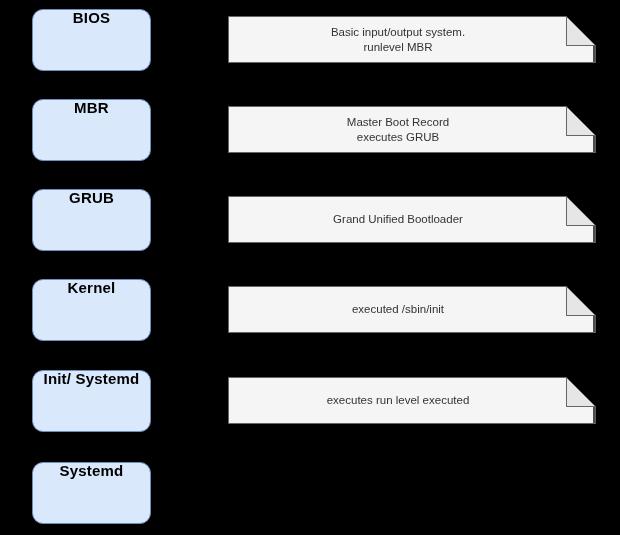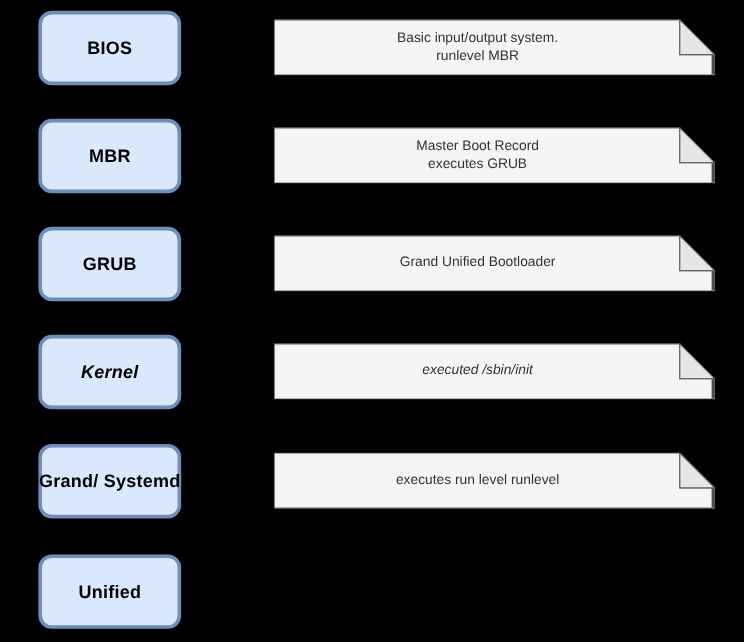--- a/index.html
+++ b/index.html
@@ -32,24 +32,24 @@
 
   
   .stage {
     position: absolute;
     left: 32px;
     top: 9px;
     width: 119px;
     height: 62px;
     box-sizing: border-box;
     background: #dae8fc;
-    border: 3px solid #4c1d95;
+    border: 1px solid #4c1d95;
     border-radius: 11px;
     display: flex;
-    align-items: center;
+    align-items: flex-start;
     justify-content: center;
   }
   .stage-label {
     color: #000000;
     font-size: 15px;
     font-weight: bold;
     letter-spacing: 0.2px;
     line-height: 1;
     text-align: center;
     white-space: nowrap;
@@ -132,48 +132,48 @@
         <svg class="note-svg" viewBox="0 0 368 47">
           <path d="M 0.5 0.5 L 338.5 0.5 L 338.5 29.5 L 367.5 29.5 L 367.5 46.5 L 0.5 46.5 Z" fill="#f5f5f5" stroke="#666666" stroke-width="1"></path>
           <path d="M 338.5 0.5 L 367.5 29.5 L 338.5 29.5 Z" fill="#e6e6e6" stroke="#666666" stroke-width="1"></path>
           <rect x="365" y="30" width="2.5" height="16" fill="#4d4d4d"></rect>
         </svg>
         <div class="note-text">
           <div>Grand Unified Bootloader</div>
         </div>
       </div>
     </div>
-    <div class="row" style="top: 270px; font-style: italic;">
+    <div class="row" style="top: 270px;">
       <div class="stage" style="background: rgb(218, 232, 252); border-color: rgb(108, 142, 191);">
         <div class="stage-label">Kernel</div>
       </div>
       <div class="note">
         <svg class="note-svg" viewBox="0 0 368 47">
           <path d="M 0.5 0.5 L 338.5 0.5 L 338.5 29.5 L 367.5 29.5 L 367.5 46.5 L 0.5 46.5 Z" fill="#f5f5f5" stroke="#666666" stroke-width="1"></path>
           <path d="M 338.5 0.5 L 367.5 29.5 L 338.5 29.5 Z" fill="#e6e6e6" stroke="#666666" stroke-width="1"></path>
           <rect x="365" y="30" width="2.5" height="16" fill="#4d4d4d"></rect>
         </svg>
         <div class="note-text">
           <div>executed /sbin/init</div>
         </div>
       </div>
     </div>
     <div class="row" style="top: 361px;">
       <div class="stage" style="background: rgb(218, 232, 252); border-color: rgb(108, 142, 191);">
-        <div class="stage-label">Grand/ Systemd</div>
+        <div class="stage-label">Init/ Systemd</div>
       </div>
       <div class="note">
         <svg class="note-svg" viewBox="0 0 368 47">
           <path d="M 0.5 0.5 L 338.5 0.5 L 338.5 29.5 L 367.5 29.5 L 367.5 46.5 L 0.5 46.5 Z" fill="#f5f5f5" stroke="#666666" stroke-width="1"></path>
           <path d="M 338.5 0.5 L 367.5 29.5 L 338.5 29.5 Z" fill="#e6e6e6" stroke="#666666" stroke-width="1"></path>
           <rect x="365" y="30" width="2.5" height="16" fill="#4d4d4d"></rect>
         </svg>
         <div class="note-text">
-          <div>executes run level runlevel</div>
+          <div>executes run level executed</div>
         </div>
       </div>
     </div>
     <div class="row" style="top: 453px;">
       <div class="stage" style="background: rgb(218, 232, 252); border-color: rgb(108, 142, 191);">
-        <div class="stage-label">Unified</div>
+        <div class="stage-label">Systemd</div>
       </div>
     </div>
   </div>
 
 </body></html>

